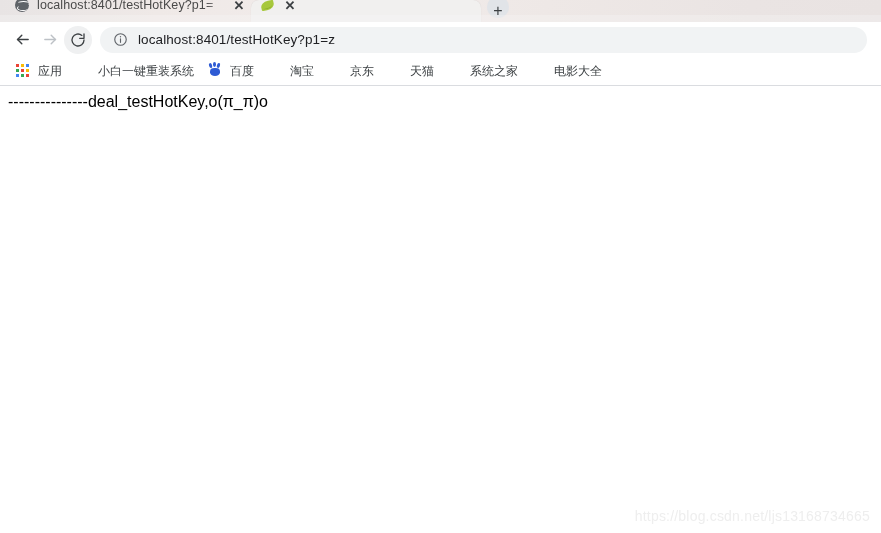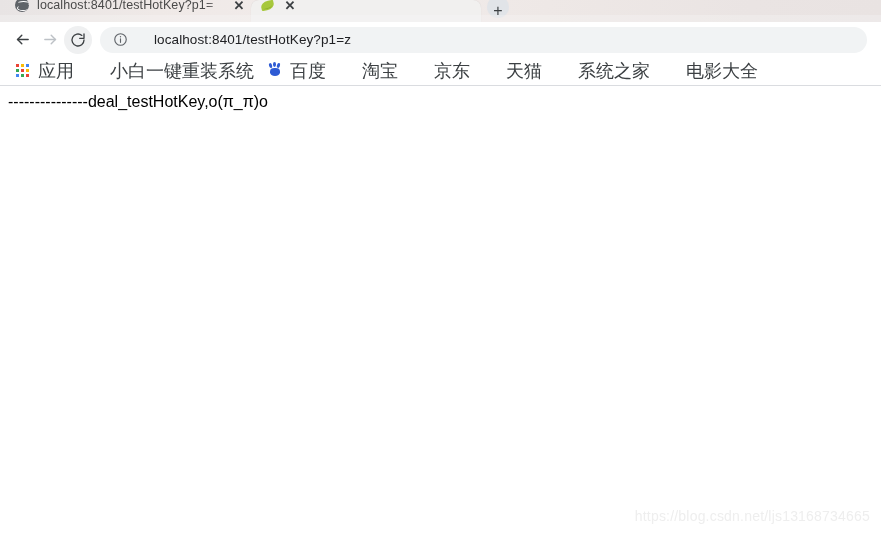--- a/index.html
+++ b/index.html
@@ -211,21 +211,20 @@
     margin-left: 8px;
     margin-right: 6px;
     background: #f1f3f4;
     border-radius: 13px;
     display: flex;
     align-items: center;
     padding: 0 12px;
     box-sizing: border-box;
     cursor: text;
     min-width: 0;
-    gap: 16px;
   }
   .omnibox-icon {
     flex: 0 0 16px;
     width: 16px; height: 16px;
     margin-right: 10px;
     display: flex;
     align-items: center;
     justify-content: center;
   }
   .omnibox-text {
@@ -260,21 +259,21 @@
     flex: 0 0 auto;
     margin-right: 2px;
   }
   .bm-icon {
     width: 16px; height: 16px;
     flex: 0 0 16px;
     margin-right: 6px;
     position: relative;
   }
   .bm-label {
-    font-size: 18px;
+    font-size: 12px;
     color: #3c4043;
     white-space: nowrap;
   }
 
   
   .icon-apps {
     display: grid;
     grid-template-columns: repeat(3, 3px);
     grid-template-rows: repeat(3, 3px);
     gap: 2px;

